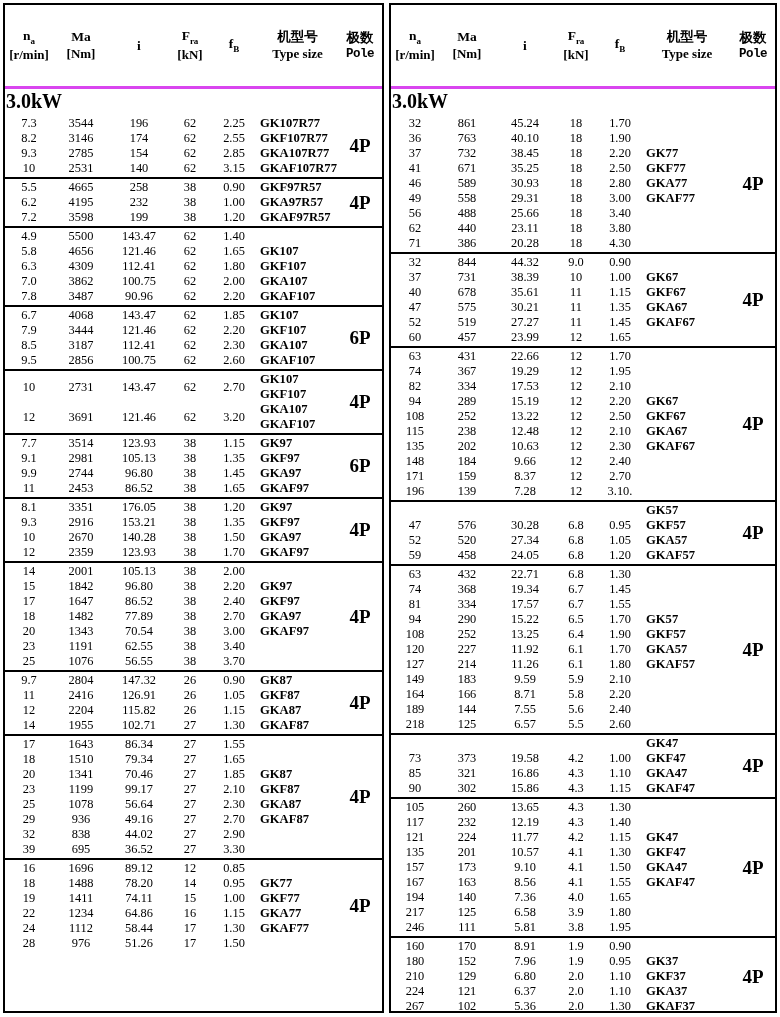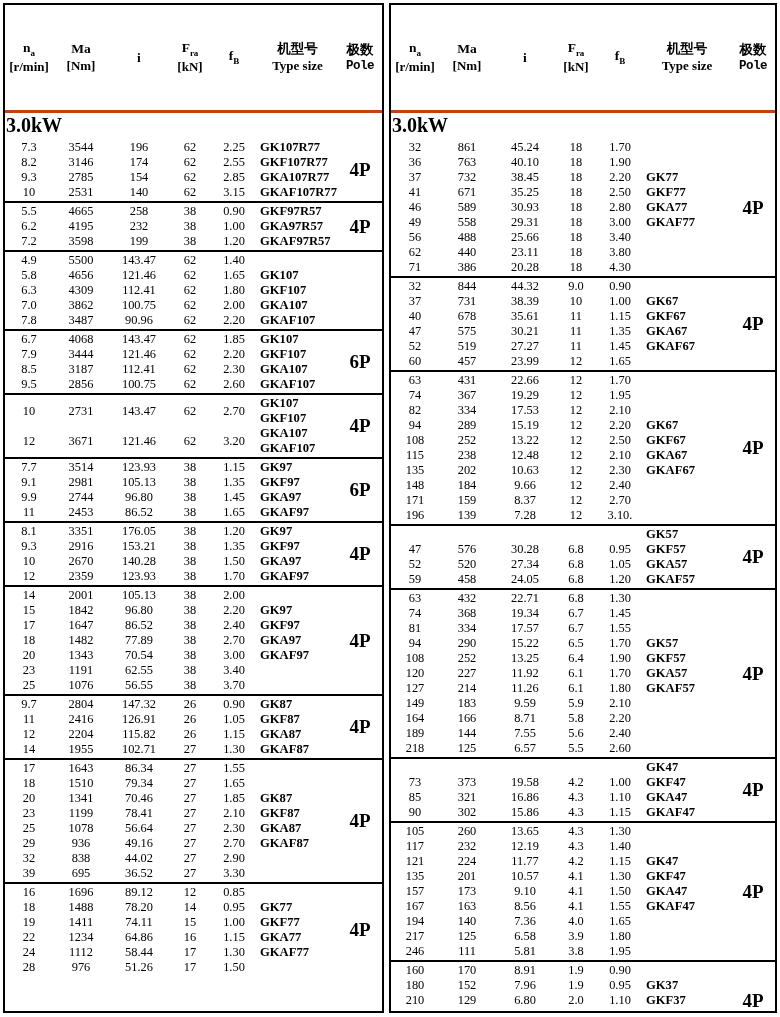--- a/index.html
+++ b/index.html
@@ -10,21 +10,21 @@
     color: #000; background: #fff;
   }
   .panel {
     position: absolute; top: 3px; height: 1010px;
     border: 2px solid #000; background: #fff; overflow: hidden;
   }
   #left-panel  { left: 3px;   width: 381px; }
   #right-panel { left: 389px; width: 388px; }
 
   .hrow {
-    height: 108px; border-bottom: 3px solid #c2410c;
+    height: 84px; border-bottom: 3px solid #d946ef;
     display: grid; grid-template-columns: 48px 56px 60px 42px 46px 1fr 44px;
     align-items: center;
   }
   .hc { text-align: center; font-weight: bold; font-size: 13.5px; line-height: 1.3; }
   .hc .h1 sub { font-size: 9px; }
   .hc .h2 { font-size: 13px; }
   .hc:last-child .h2 { font-family: "Liberation Mono", monospace; font-size: 12.5px; letter-spacing: -0.5px; }
 
   .section {
     height: 26px; line-height: 25px; font-size: 20px; font-weight: bold;
@@ -236,21 +236,21 @@
           <div class="pnums">
             <div class="pcell">
               <div class="c n">10</div>
               <div class="c n">2731</div>
               <div class="c n">143.47</div>
               <div class="c n">62</div>
               <div class="c n">2.70</div>
             </div>
             <div class="pcell">
               <div class="c n">12</div>
-              <div class="c n">3671</div>
+              <div class="c n">3691</div>
               <div class="c n">121.46</div>
               <div class="c n">62</div>
               <div class="c n">3.20</div>
             </div>
           </div>
           <div class="ptypes">
             <div class="c t">GK107</div>
             <div class="c t">GKF107</div>
             <div class="c t">GKA107</div>
             <div class="c t">GKAF107</div>
@@ -443,21 +443,21 @@
           <div class="c n">20</div>
           <div class="c n">1341</div>
           <div class="c n">70.46</div>
           <div class="c n">27</div>
           <div class="c n">1.85</div>
           <div class="c t">GK87</div>
         </div>
         <div class="row">
           <div class="c n">23</div>
           <div class="c n">1199</div>
-          <div class="c n">78.41</div>
+          <div class="c n">99.17</div>
           <div class="c n">27</div>
           <div class="c n">2.10</div>
           <div class="c t">GKF87</div>
         </div>
         <div class="row">
           <div class="c n">25</div>
           <div class="c n">1078</div>
           <div class="c n">56.64</div>
           <div class="c n">27</div>
           <div class="c n">2.30</div>

